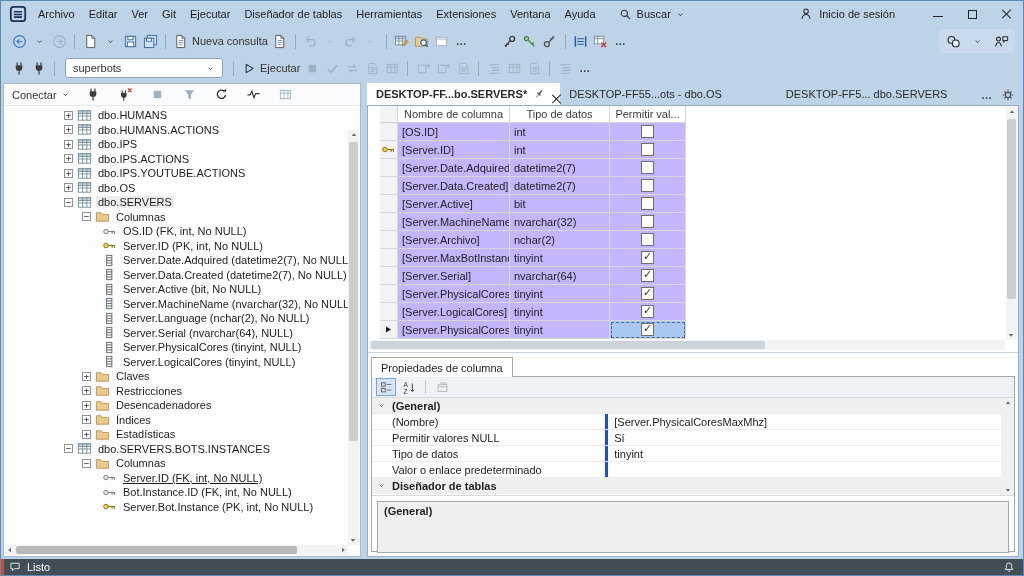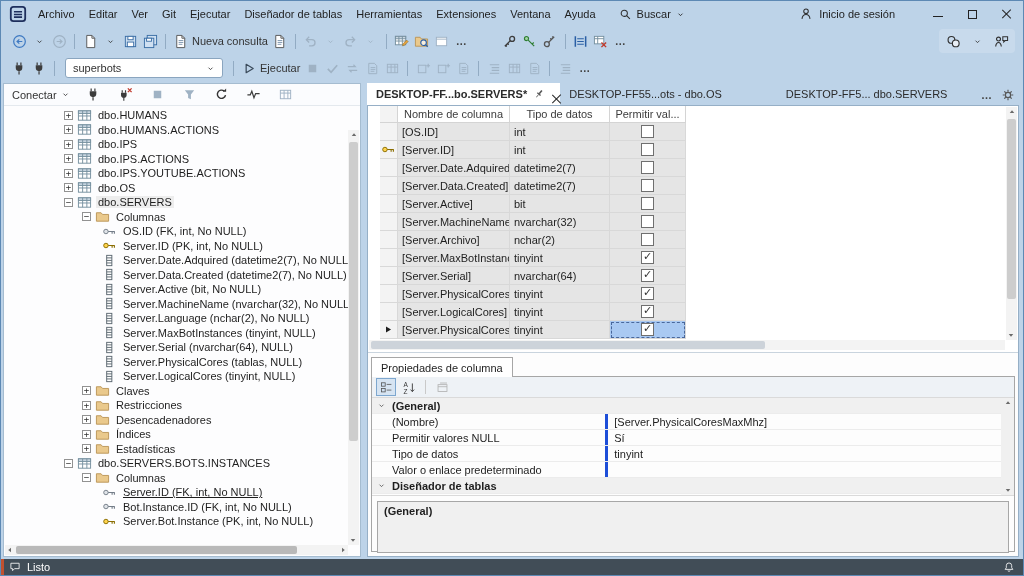--- a/index.html
+++ b/index.html
@@ -57,21 +57,21 @@
   .tabstrip{height:22px;display:flex;align-items:flex-end;}
   .tab{height:22px;display:flex;align-items:center;padding:0 9px;gap:6px;white-space:nowrap;color:#2b2b2b;}
   .tab.active{background:#fff;font-weight:bold;}
   .tab3gap{margin-left:46px;}
   .tabstrip-right{margin-left:auto;display:flex;align-items:center;gap:8px;padding:0 4px 3px 0;color:#444;}
   .dots{letter-spacing:1px;font-weight:bold;color:#444;}
   .designer{flex:1;background:#fff;border:1px solid #96afc6;position:relative;}
   
   .gridtbl{position:absolute;top:0;left:0;padding-left:12px;}
   .g-row{display:flex;}
-  .g-cell{border-right:1px solid #d8d8d8;border-bottom:1px solid #d8d8d8;display:flex;align-items:center;height:18px;padding:0 4px;overflow:hidden;white-space:nowrap;background:#e5e5e5;}
+  .g-cell{border-right:1px solid #d8d8d8;border-bottom:1px solid #d8d8d8;display:flex;align-items:center;height:18px;padding:0 4px;overflow:hidden;white-space:nowrap;background:#c4b5fd;}
   .g-hd{height:17px;justify-content:center;color:#3c3c3c;background:#fff;border-color:#d4d4d4;}
   .g-rowhdr{width:18px;background:#f3f3f3;padding:0 1px;justify-content:center;}
   .g-name{width:112px;}.g-type{width:100px;}.g-null{width:76px;justify-content:center;}
   .g-null.sel{background:#a9c9f2;outline:1px dashed #48679c;outline-offset:-2px;}
   .cb{width:13px;height:13px;border:1px solid #6f6f6f;background:#fff;position:relative;}
   .cb.checked::after{content:"✓";position:absolute;left:1px;top:-2px;font-size:11px;color:#333;}
   
   .bottom{position:absolute;left:0;right:0;top:246px;bottom:0;background:#fdfdfd;border-top:1px solid #c9d4de;}
   .props-tab{position:absolute;top:4px;left:3px;height:20px;padding:0 9px;background:#fff;border:1px solid #a6a6a6;border-bottom:none;display:flex;align-items:center;z-index:2;}
   .props-box{position:absolute;top:23px;left:3px;right:3px;bottom:4px;border:1px solid #a6a6a6;background:#fdfdfd;}
@@ -728,39 +728,30 @@
             </span>
             <span class="tlabel2">Server.Language (nchar(2), No NULL)</span>
           </div>
           <div class="trow" style="padding-left: 98px;">
             <span class="ticon">
               <svg width="15" height="15" viewBox="0 0 16 16">
                 <rect x="5" y="2.5" width="5.5" height="11" fill="#fff" stroke="#5b6770"></rect>
                 <path d="M5 5.2h5.5M5 7.9h5.5M5 10.6h5.5" stroke="#5b6770"></path>
               </svg>
             </span>
-            <span class="tlabel2">Server.MaxBotInstances (tinyint, NULL)</span>
+            <span class="tlabel2">Server.Serial (nvarchar(64), NULL)</span>
           </div>
           <div class="trow" style="padding-left: 98px;">
             <span class="ticon">
               <svg width="15" height="15" viewBox="0 0 16 16">
                 <rect x="5" y="2.5" width="5.5" height="11" fill="#fff" stroke="#5b6770"></rect>
                 <path d="M5 5.2h5.5M5 7.9h5.5M5 10.6h5.5" stroke="#5b6770"></path>
               </svg>
             </span>
-            <span class="tlabel2">Server.Serial (nvarchar(64), NULL)</span>
-          </div>
-          <div class="trow" style="padding-left: 98px;">
-            <span class="ticon">
-              <svg width="15" height="15" viewBox="0 0 16 16">
-                <rect x="5" y="2.5" width="5.5" height="11" fill="#fff" stroke="#5b6770"></rect>
-                <path d="M5 5.2h5.5M5 7.9h5.5M5 10.6h5.5" stroke="#5b6770"></path>
-              </svg>
-            </span>
-            <span class="tlabel2">Server.PhysicalCores (tablas, NULL)</span>
+            <span class="tlabel2">Server.PhysicalCores (tinyint, NULL)</span>
           </div>
           <div class="trow" style="padding-left: 98px;">
             <span class="ticon">
               <svg width="15" height="15" viewBox="0 0 16 16">
                 <rect x="5" y="2.5" width="5.5" height="11" fill="#fff" stroke="#5b6770"></rect>
                 <path d="M5 5.2h5.5M5 7.9h5.5M5 10.6h5.5" stroke="#5b6770"></path>
               </svg>
             </span>
             <span class="tlabel2">Server.LogicalCores (tinyint, NULL)</span>
           </div>

